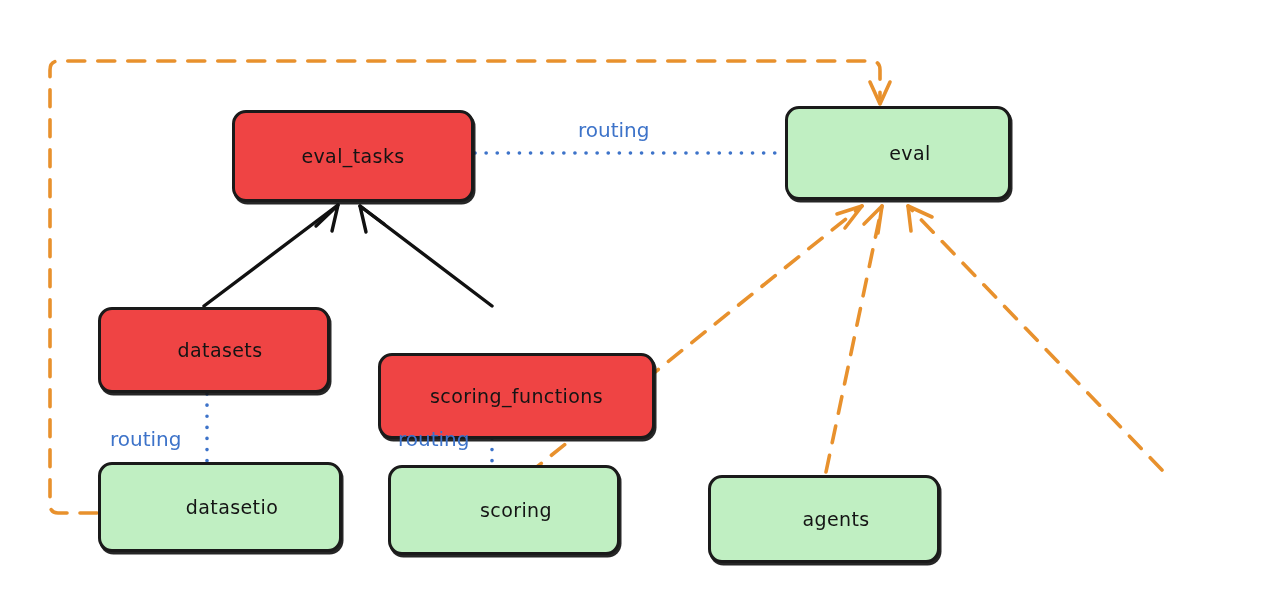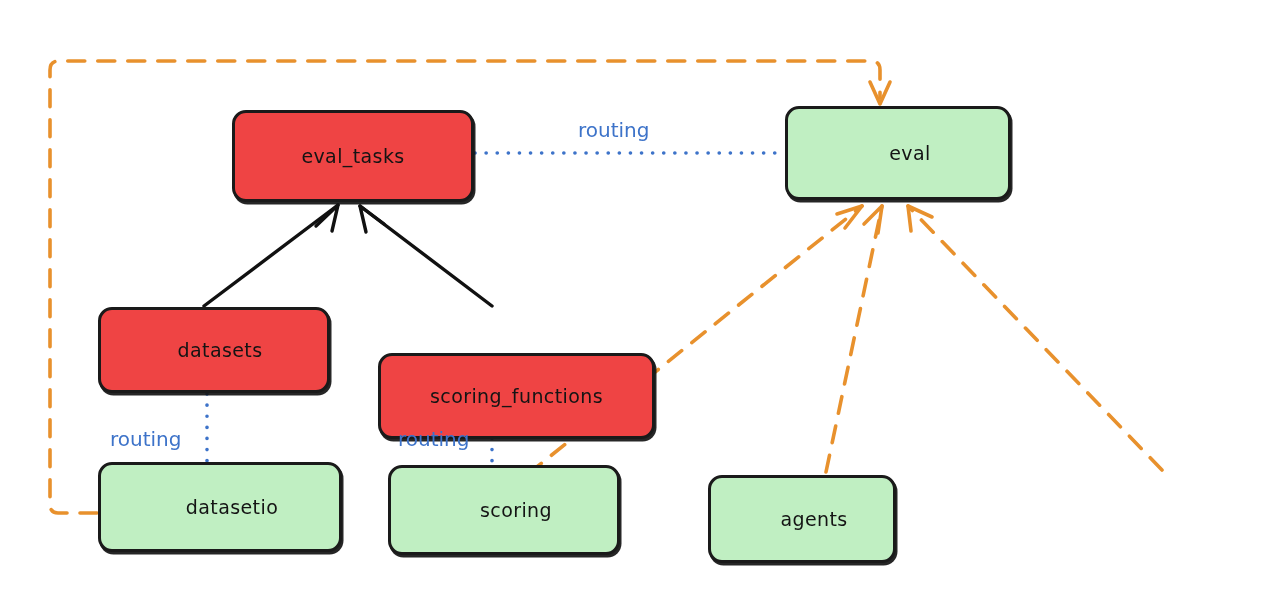--- a/index.html
+++ b/index.html
@@ -120,21 +120,21 @@
   </div>
 
   <div class="node provider" style="left:98px; top:462px; width:244px; height:90px;">
     <span class="label">datasetio</span>
   </div>
 
   <div class="node provider" style="left:388px; top:465px; width:232px; height:90px;">
     <span class="label">scoring</span>
   </div>
 
-  <div class="node provider" style="left:708px; top:475px; width:188px; height:88px;align-items:center;">
+  <div class="node provider" style="left:708px; top:475px; width:232px; height:88px;align-items:center;">
     <span class="label">agents</span>
   </div>
 
 
   <div class="edge-label" style="left:578px; top:118px;">routing</div>
 
   <div class="edge-label" style="left:110px; top:427px;">routing</div>
 
   <div class="edge-label" style="left:398px; top:427px;">routing</div>
 

